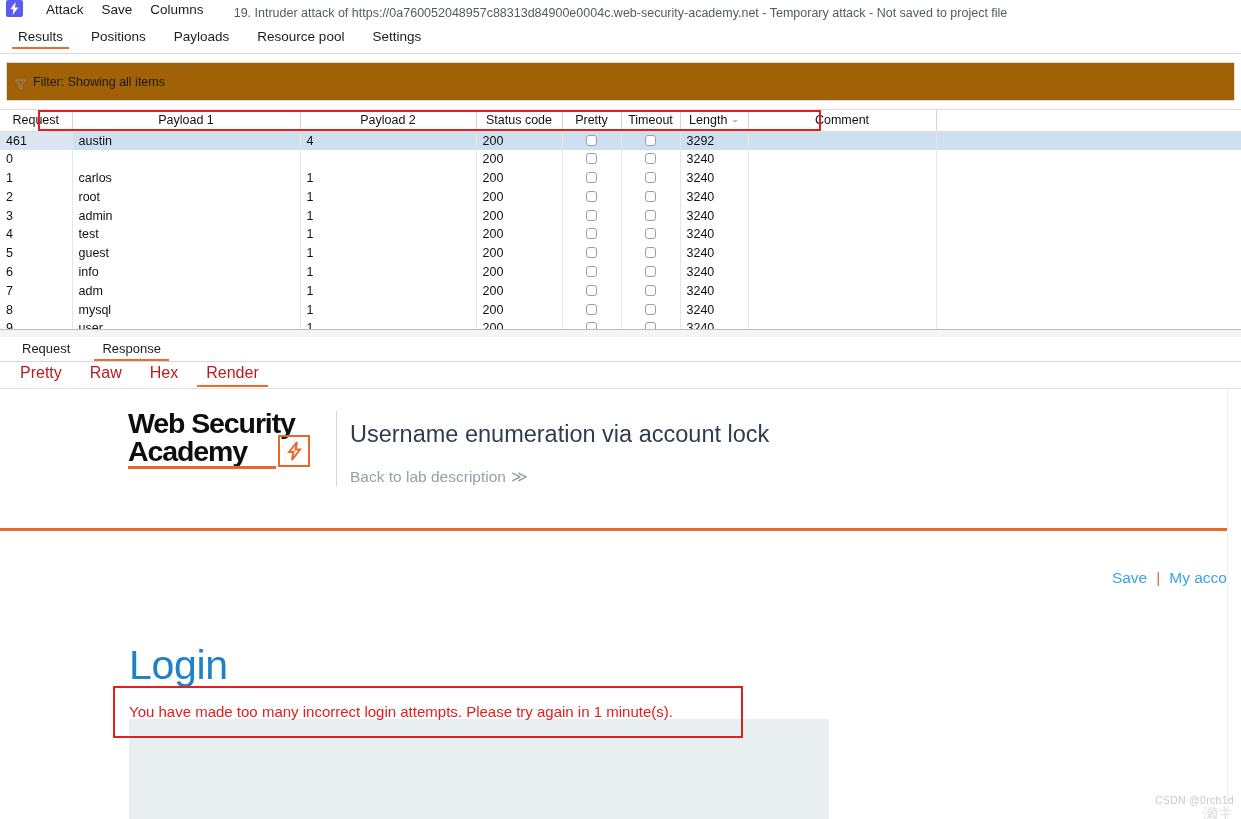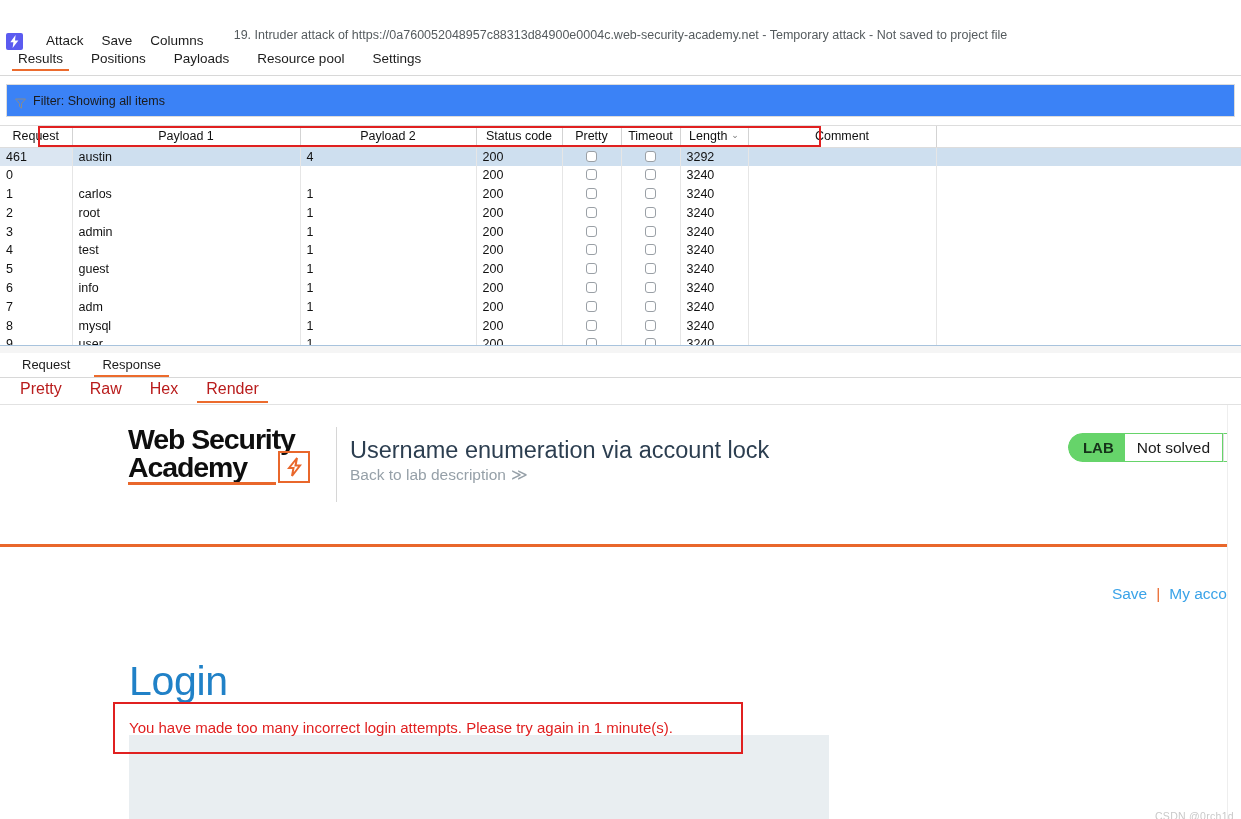--- a/index.html
+++ b/index.html
@@ -11,23 +11,22 @@
     font-family: "Liberation Sans", sans-serif;
     -webkit-font-smoothing: antialiased;
   }
 
   
   .burp-menubar {
     position: relative;
     height: 28px;
     background: #ffffff;
     display: flex;
-    align-items: flex-end;
+    align-items: flex-start;
     padding-left: 6px;
-    margin-top: 22px;
   }
   .burp-logo {
     width: 17px; height: 17px;
     background: #5b5bf0;
     border-radius: 2px;
     display: flex; align-items: center; justify-content: center;
     color: #fff;
     font-size: 12px; line-height: 1;
     font-weight: bold;
     margin-right: 14px;
@@ -71,23 +70,23 @@
   .tabstrip .tab.active::after {
     content: "";
     position: absolute;
     left: 8px; right: 8px; bottom: 0;
     height: 2.5px;
     background: #ec6b2d;
   }
 
   
   .filterbar {
-    height: 33px;
+    height: 39px;
     margin: 8px 6px 0 6px;
-    background: #3b82f6;
+    background: #a16207;
     border: 1px solid #dcdcdc;
     display: flex;
     align-items: center;
     padding-left: 8px;
     cursor: default;
   }
   .filterbar .funnel {
     width: 11px; height: 11px;
     margin-right: 7px;
     flex: 0 0 auto;
@@ -303,21 +302,21 @@
   .lab-title {
     position: absolute;
     left: 350px; top: 32px;
     font-size: 23.5px;
     color: #2c3e50;
     white-space: nowrap;
     font-weight: normal;
   }
   .back-link {
     position: absolute;
-    left: 350px; top: 60px;
+    left: 350px; top: 78px;
     font-size: 15.5px;
     color: #96a0a8;
     white-space: nowrap;
     cursor: pointer;
   }
   .back-link .chev { font-size: 16px; margin-left: 5px; }
 
   .lab-status {
     position: absolute;
     right: 0px; top: 28px;
@@ -631,25 +630,20 @@
             <path d="M10 1 L2 11 L6.5 11 L5 19 L13 8.5 L8.5 8.5 Z" fill="none" stroke="#e9672b" stroke-width="2"></path>
           </svg>
         </span>
       </div>
     </div>
     <div class="header-divider"></div>
     <div class="lab-title">Username enumeration via account lock</div>
     <div class="back-link">
       <span>Back to lab description</span><span class="chev">≫</span>
     </div>
-    <div class="lab-status">
-      <div class="lab-pill">LAB</div>
-      <div class="lab-state">Not solved</div>
-      <div class="lab-tail">⌄</div>
-    </div>
   </div>
 
   <div class="nav-links">
     <a>Save</a><span class="bar">|</span><a>My acco</a>
   </div>
 
   <div class="login-h1">Login</div>
 
   <div class="login-form-bg"></div>
 

